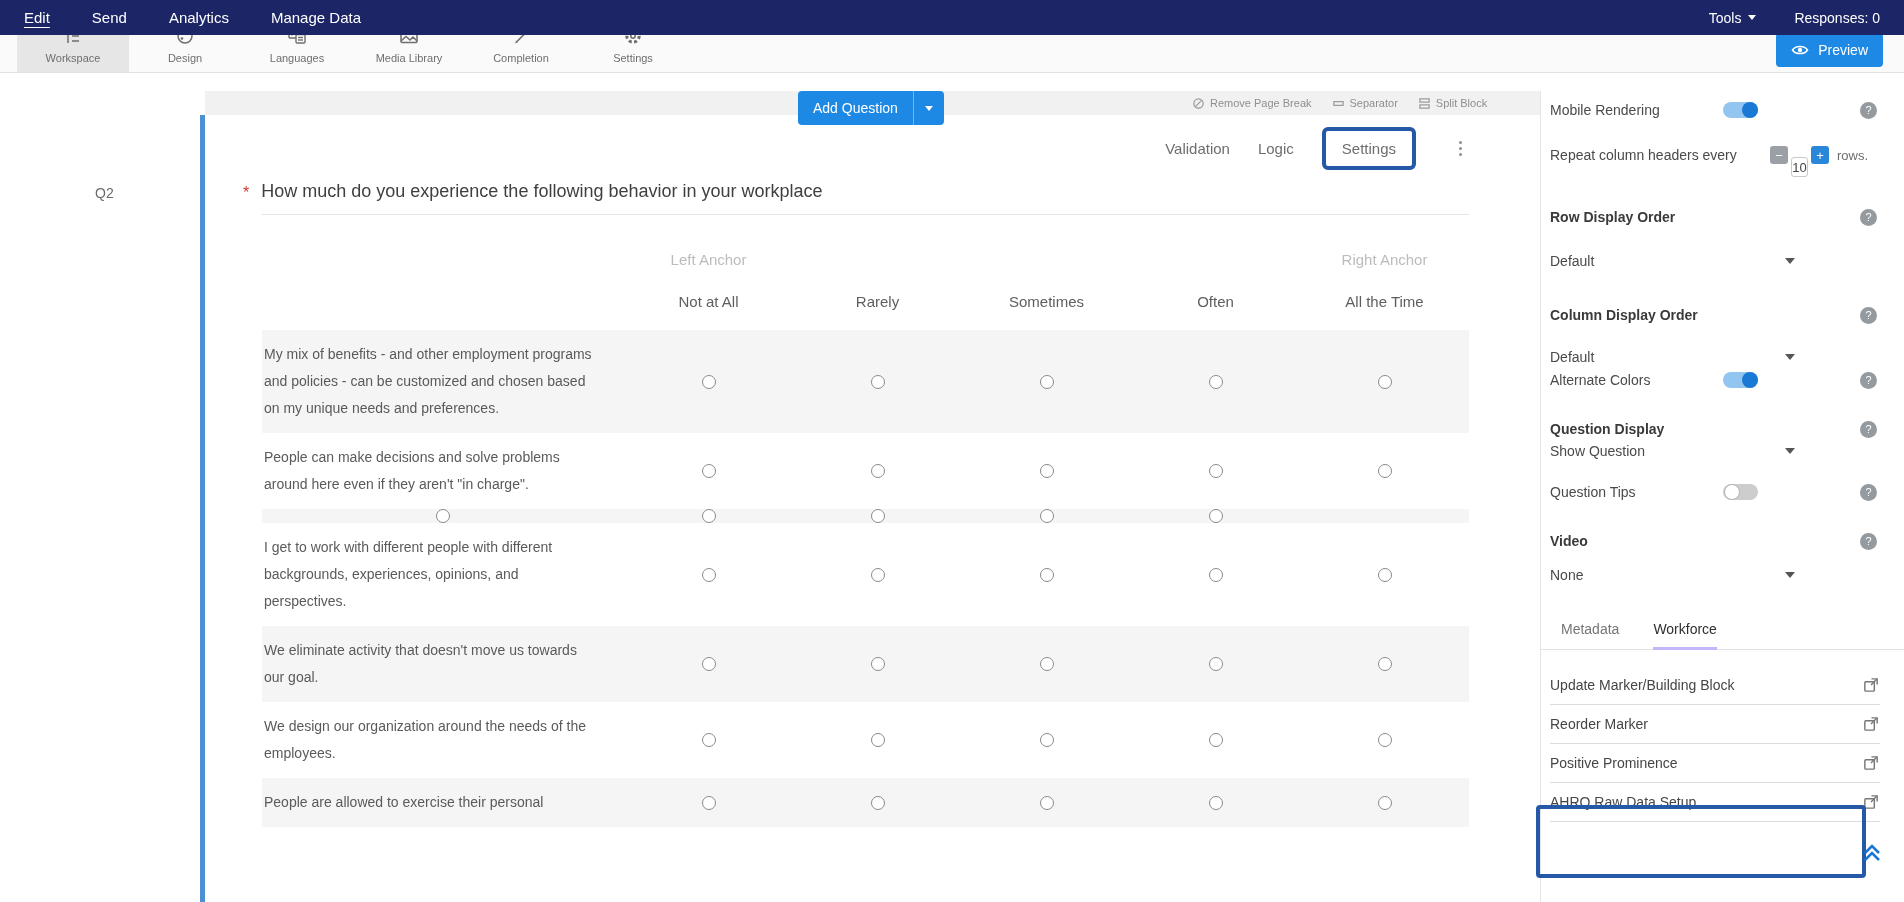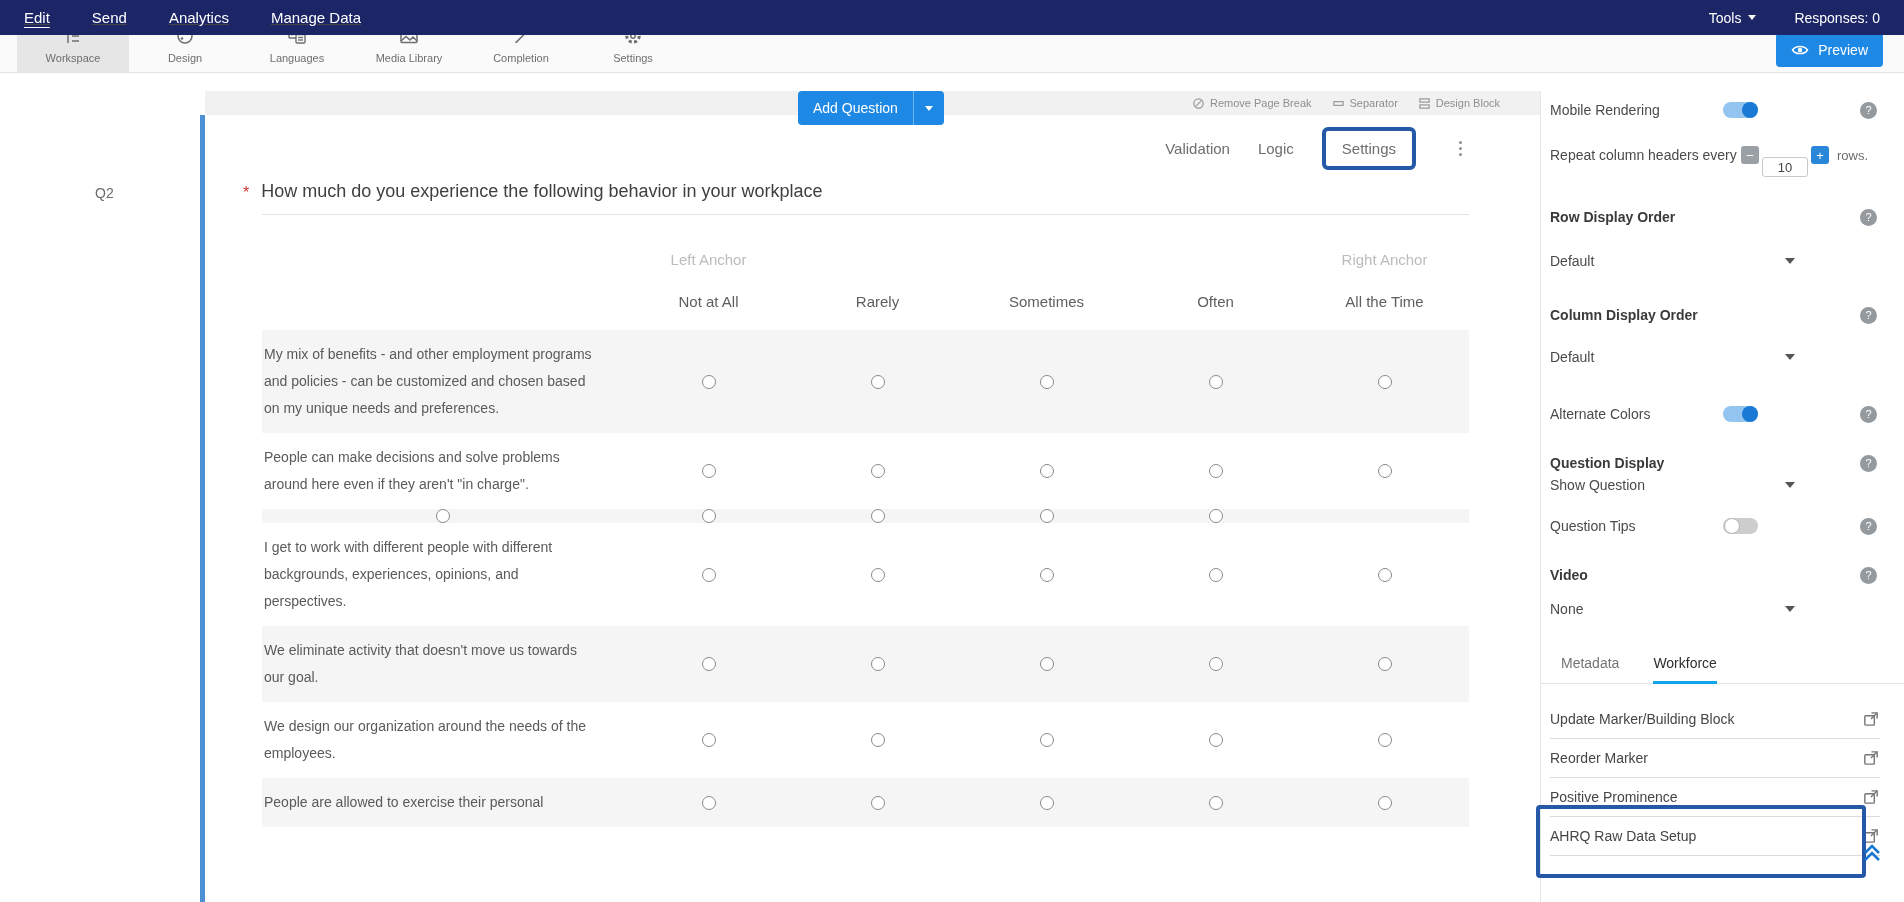--- a/index.html
+++ b/index.html
@@ -6,21 +6,21 @@
   html,body { width:1904px; height:902px; }
   body {
     position:relative; overflow:hidden; background:#ffffff;
     font-family:"Liberation Sans","DejaVu Sans",sans-serif;
     color:#444;
   }
 
   
   .topnav { position:absolute; top:0; left:0; right:0; height:35px; background:#1c2566;
             display:flex; align-items:center; padding:0 24px; z-index:10; }
-  .topnav .nav-left { display:flex; align-items:center; gap:42px;text-decoration:underline; }
+  .topnav .nav-left { display:flex; align-items:center; gap:42px; }
   .nav-item { color:#fff; font-size:15px; cursor:pointer; }
   .nav-item.active { text-decoration:underline; text-underline-offset:4px; }
   .nav-right { margin-left:auto; display:flex; align-items:center; gap:38px; }
   .tools-btn { color:#fff; font-size:14px; display:flex; align-items:center; gap:7px; cursor:pointer; }
   .caret-w { width:0; height:0; border-left:4px solid transparent; border-right:4px solid transparent; border-top:5px solid #fff; }
   .responses { color:#fff; font-size:14px; }
 
   
   .toolbar { position:absolute; top:17px; left:0; right:0; height:56px; background:#fafafa;
              border-bottom:1px solid #e2e2e2; display:flex; align-items:stretch; padding-left:17px; z-index:9; }
@@ -90,50 +90,50 @@
   .toggle .knob { position:absolute; top:0; left:1px; width:16px; height:16px; border-radius:50%;
                   background:#fff; border:1px solid #b5b5b5; }
   .toggle.on { background:#93c5f1; }
   .toggle.on .knob { left:19px; background:#1a79d4; border:none; }
 
   .stepper { display:flex; align-items:center; gap:3px; margin-left:auto; }
   .step-btn { width:18px; height:18px; border:none; border-radius:3px; color:#fff; font-size:13px;
               display:flex; align-items:center; justify-content:center; cursor:pointer; }
   .step-minus { background:#9aa0a6; }
   .step-plus { background:#2a86d8; }
-  .step-field { width:46px; height:20px; border:1px solid #c9c9c9; border-radius:3px; font-size:13px;
+  .step-field { width:17px; height:20px; border:1px solid #c9c9c9; border-radius:3px; font-size:13px;
                 text-align:center; color:#444; background:#fff; font-family:inherit;margin-top:24px; }
   .step-suffix { font-size:13px; color:#6e6e6e; margin-left:5px; }
 
   .sb-select { display:flex; align-items:center; width:245px; cursor:pointer; }
   .sb-select .val { font-size:14px; color:#4a4a4a; }
   .caret-g { width:0; height:0; border-left:5px solid transparent; border-right:5px solid transparent;
              border-top:6px solid #555; margin-left:auto; }
 
   .sb-tabs { display:flex; gap:34px; margin-left:-9px; padding-left:20px; border-bottom:1px solid #e2e2e2; }
   .sb-tab { font-size:14px; color:#757575; padding-bottom:10px; cursor:pointer;text-align:center; }
-  .sb-tab.active { color:#2f2f2f; border-bottom:3px solid #0ea5e9; margin-bottom:-1px; }
+  .sb-tab.active { color:#2f2f2f; border-bottom:3px solid #c4b5fd; margin-bottom:-1px; }
 
   .sb-links { margin-top:16px; margin-right:24px; }
   .sb-link { display:flex; align-items:center; height:39px; border-bottom:1px solid #dcdcdc; cursor:pointer; }
   .sb-link .txt { font-size:14px; color:#454545; }
   .sb-link .ext { margin-left:auto; display:flex; }
 
   .hl-ahrq { position:absolute; left:-5px; top:714px; width:330px; height:73px;
              border:4px solid #2559a7; border-radius:4px; pointer-events:none; }
   .collapse-chevrons { position:absolute; right:20px; top:750px; cursor:pointer; }
 
   
   .r1 { margin-top:2px; min-height:22px; }
   .r2 { margin-top:12px; min-height:26px; padding-right:36px; }
   .r3 { margin-top:30px; min-height:20px; }
   .r4 { margin-top:22px; min-height:24px; }
   .r5 { margin-top:32px; min-height:20px; }
   .r6 { margin-top:20px; min-height:24px; }
-  .r7 { margin-top:34px; min-height:22px; }
+  .r7 { min-height:22px; }
   .r8 { margin-top:28px; min-height:20px; }
   .r9 { min-height:24px; }
   .r10 { margin-top:18px; min-height:22px; }
   .r11 { margin-top:28px; min-height:20px; }
   .r12 { margin-top:12px; min-height:24px; }
   .r13 { margin-top:34px; }
 </style>
 </head>
 <body>
 
@@ -274,21 +274,21 @@
   </span>
   <span class="ba-item">
     <span style="display:flex;">
       <svg width="13" height="13" viewBox="0 0 14 14">
           <g stroke="#9a9a9a" stroke-width="1.3" fill="none">
         <rect x="2" y="2" width="10" height="3.5"></rect>
             <rect x="2" y="8.5" width="10" height="3.5"></rect>
           </g>
         </svg>
     </span>
-    <span>Design Block</span>
+    <span>Split Block</span>
   </span>
 </div>
 
 <div class="q-id">Q2</div>
 <div class="sel-bar"></div>
 
 <div class="card">
 
   <div class="q-tabs">
     <span class="q-tab">Validation</span>

